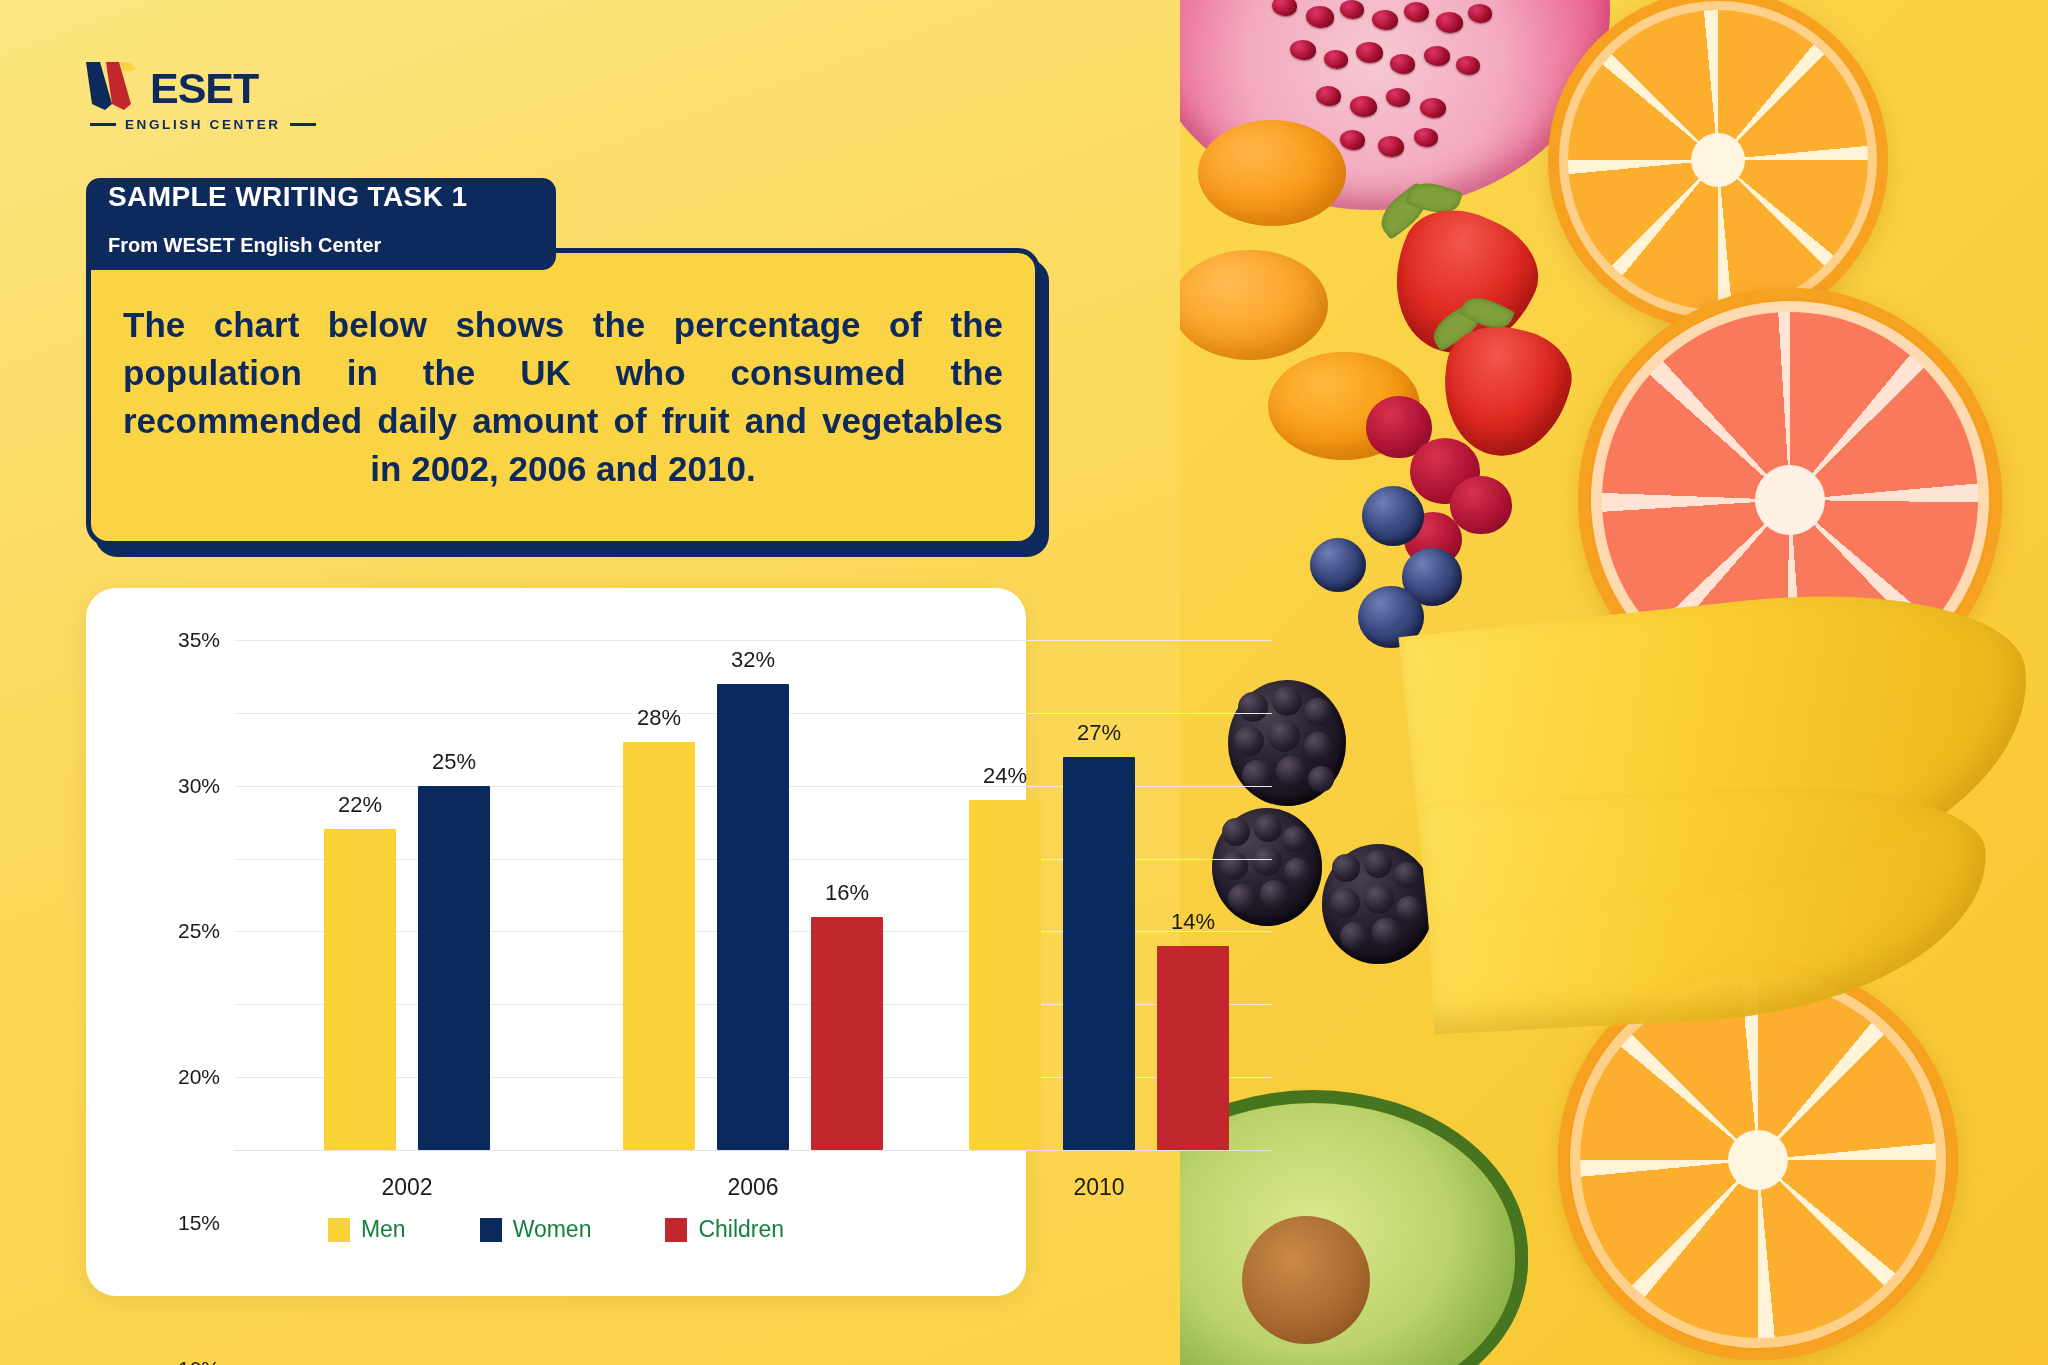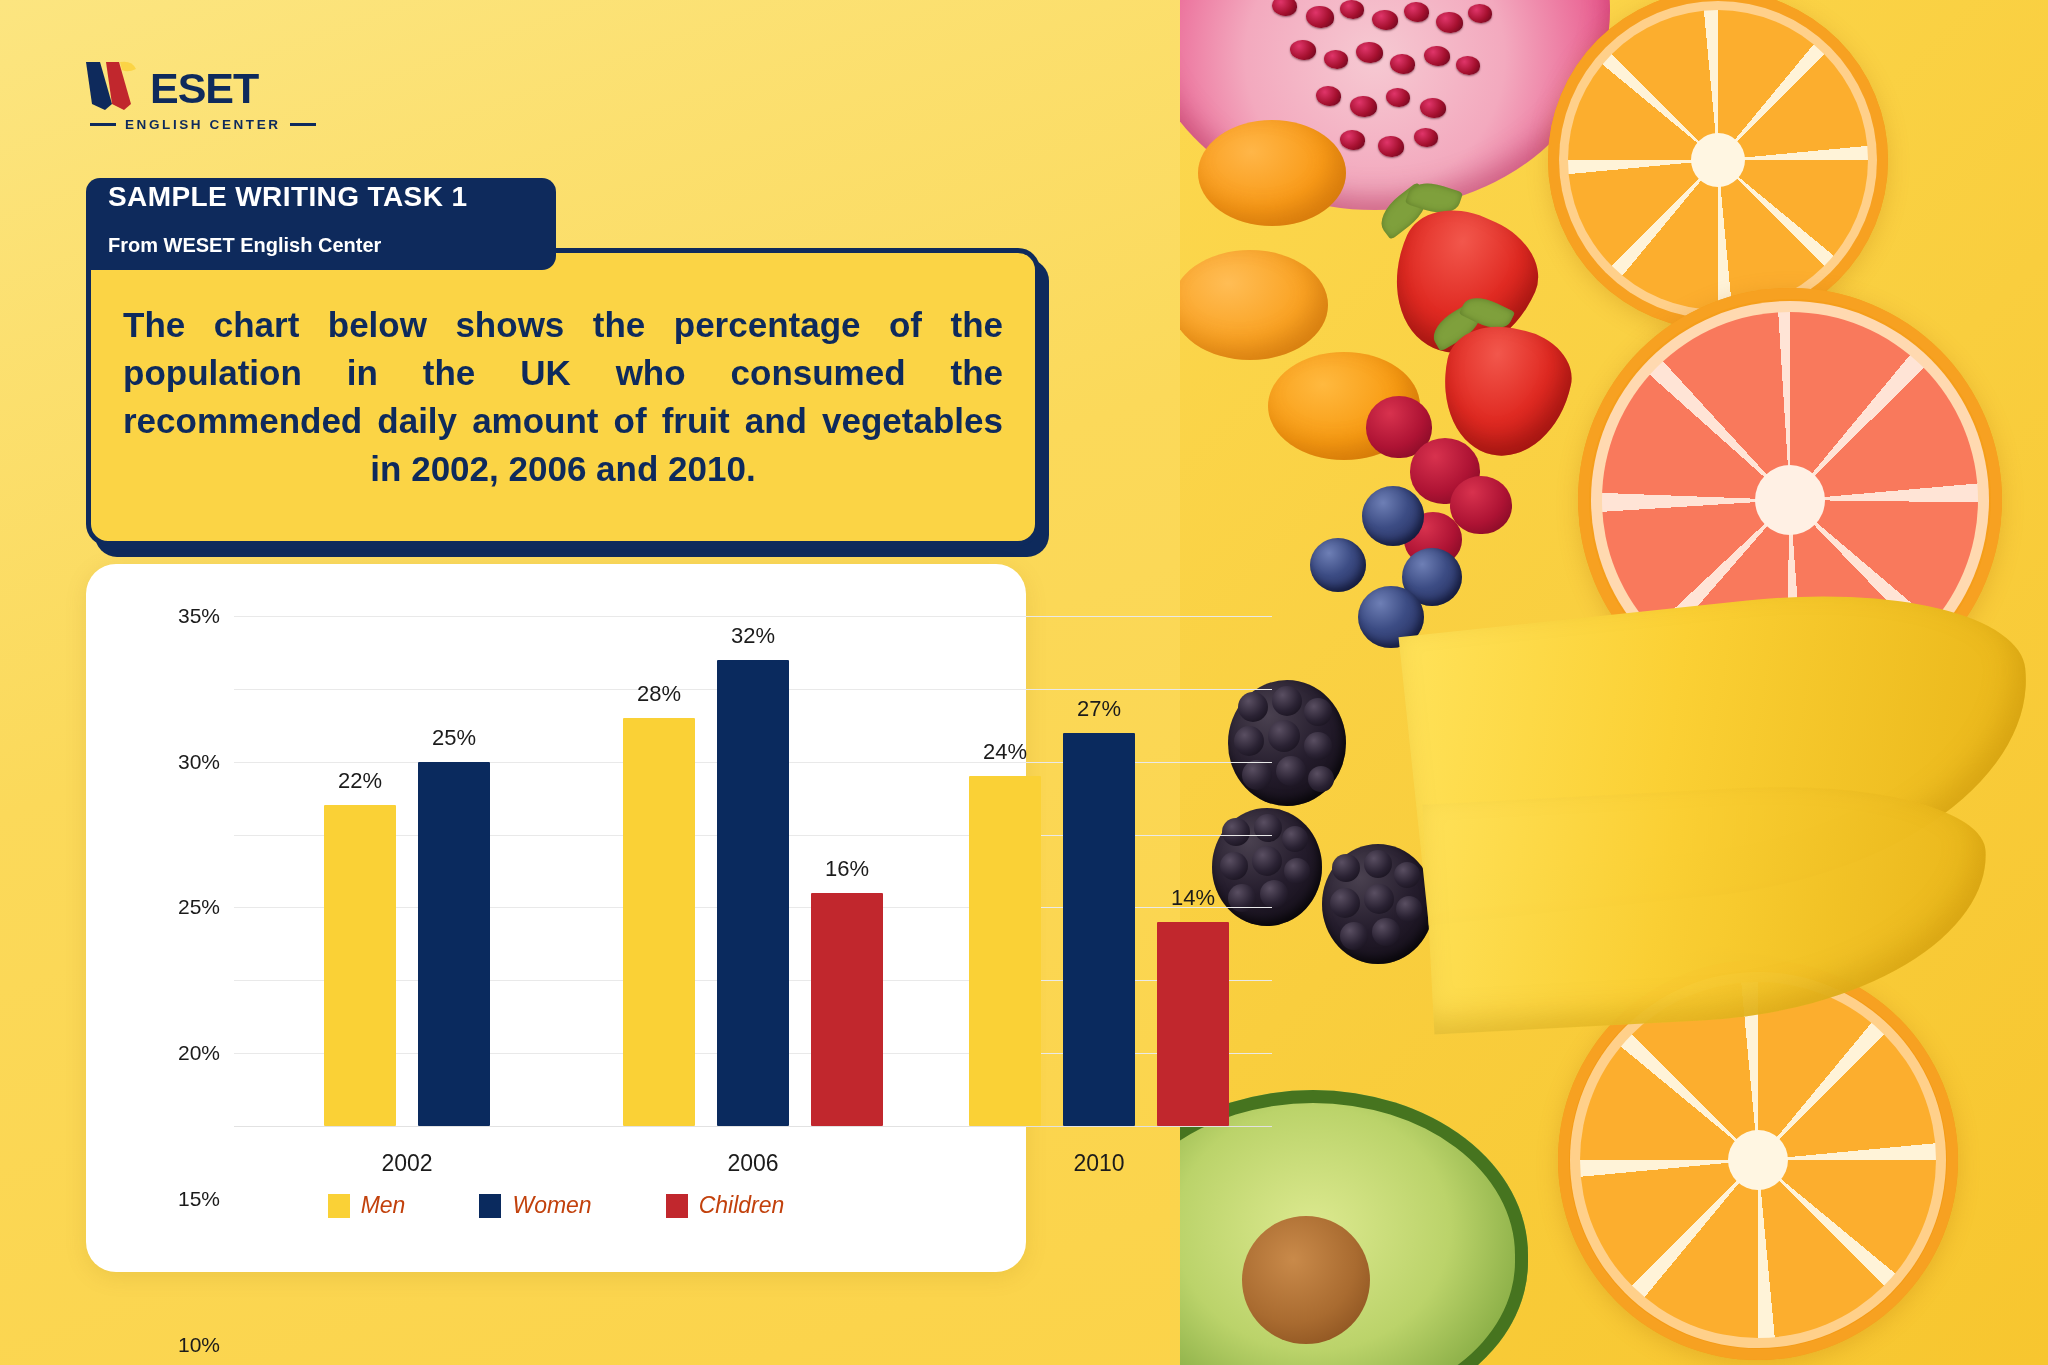--- a/index.html
+++ b/index.html
@@ -103,21 +103,21 @@
     display:flex; align-items:center; justify-content:center;
   }
   .prompt-text {
     color:#0E2A5C; font-size:35px; font-weight:bold; line-height:48px;
     text-align:justify; text-align-last:center;
     padding:0 32px; width:100%;
   }
 
   
   .card {
-    position:absolute; left:86px; top:564px; width:940px; height:708px;
+    position:absolute; left:86px; top:588px; width:940px; height:708px;
     background:#FFFFFF; border-radius:30px;
     box-shadow:0 5px 22px rgba(140,100,10,.13);
     z-index:3;
   }
   .plot { position:absolute; left:148px; top:52px; width:1038px; height:510px; }
   .grid-line { position:absolute; left:0; right:0; height:1px; background:#E9E9E9; }
   .grid-line.base { background:#E2E2E2; }
   .ytick {
     position:absolute; right:calc(100% + 14px); transform:translateY(-50%);
     font-size:21px; color:#1B1B1B; white-space:nowrap;
@@ -133,21 +133,21 @@
   .xlabel {
     position:absolute; top:100%; left:50%; transform:translateX(-50%);
     margin-top:24px; font-size:23px; color:#1B1B1B;
   }
   .legend {
     position:absolute; left:0; right:0; top:628px;
     display:flex; justify-content:center; gap:74px; align-items:center;
   }
   .leg { display:flex; align-items:center; gap:11px; }
   .swatch { width:22px; height:24px; }
-  .leg-text { font-size:23px; color:#c2410c;font-style:italic; }
+  .leg-text { font-size:23px; color:#15803d; }
 </style>
 </head>
 <body>
 
 <div class="bg-left"></div>
 
 <div class="photo">
 
   <div class="fr pom">
 

